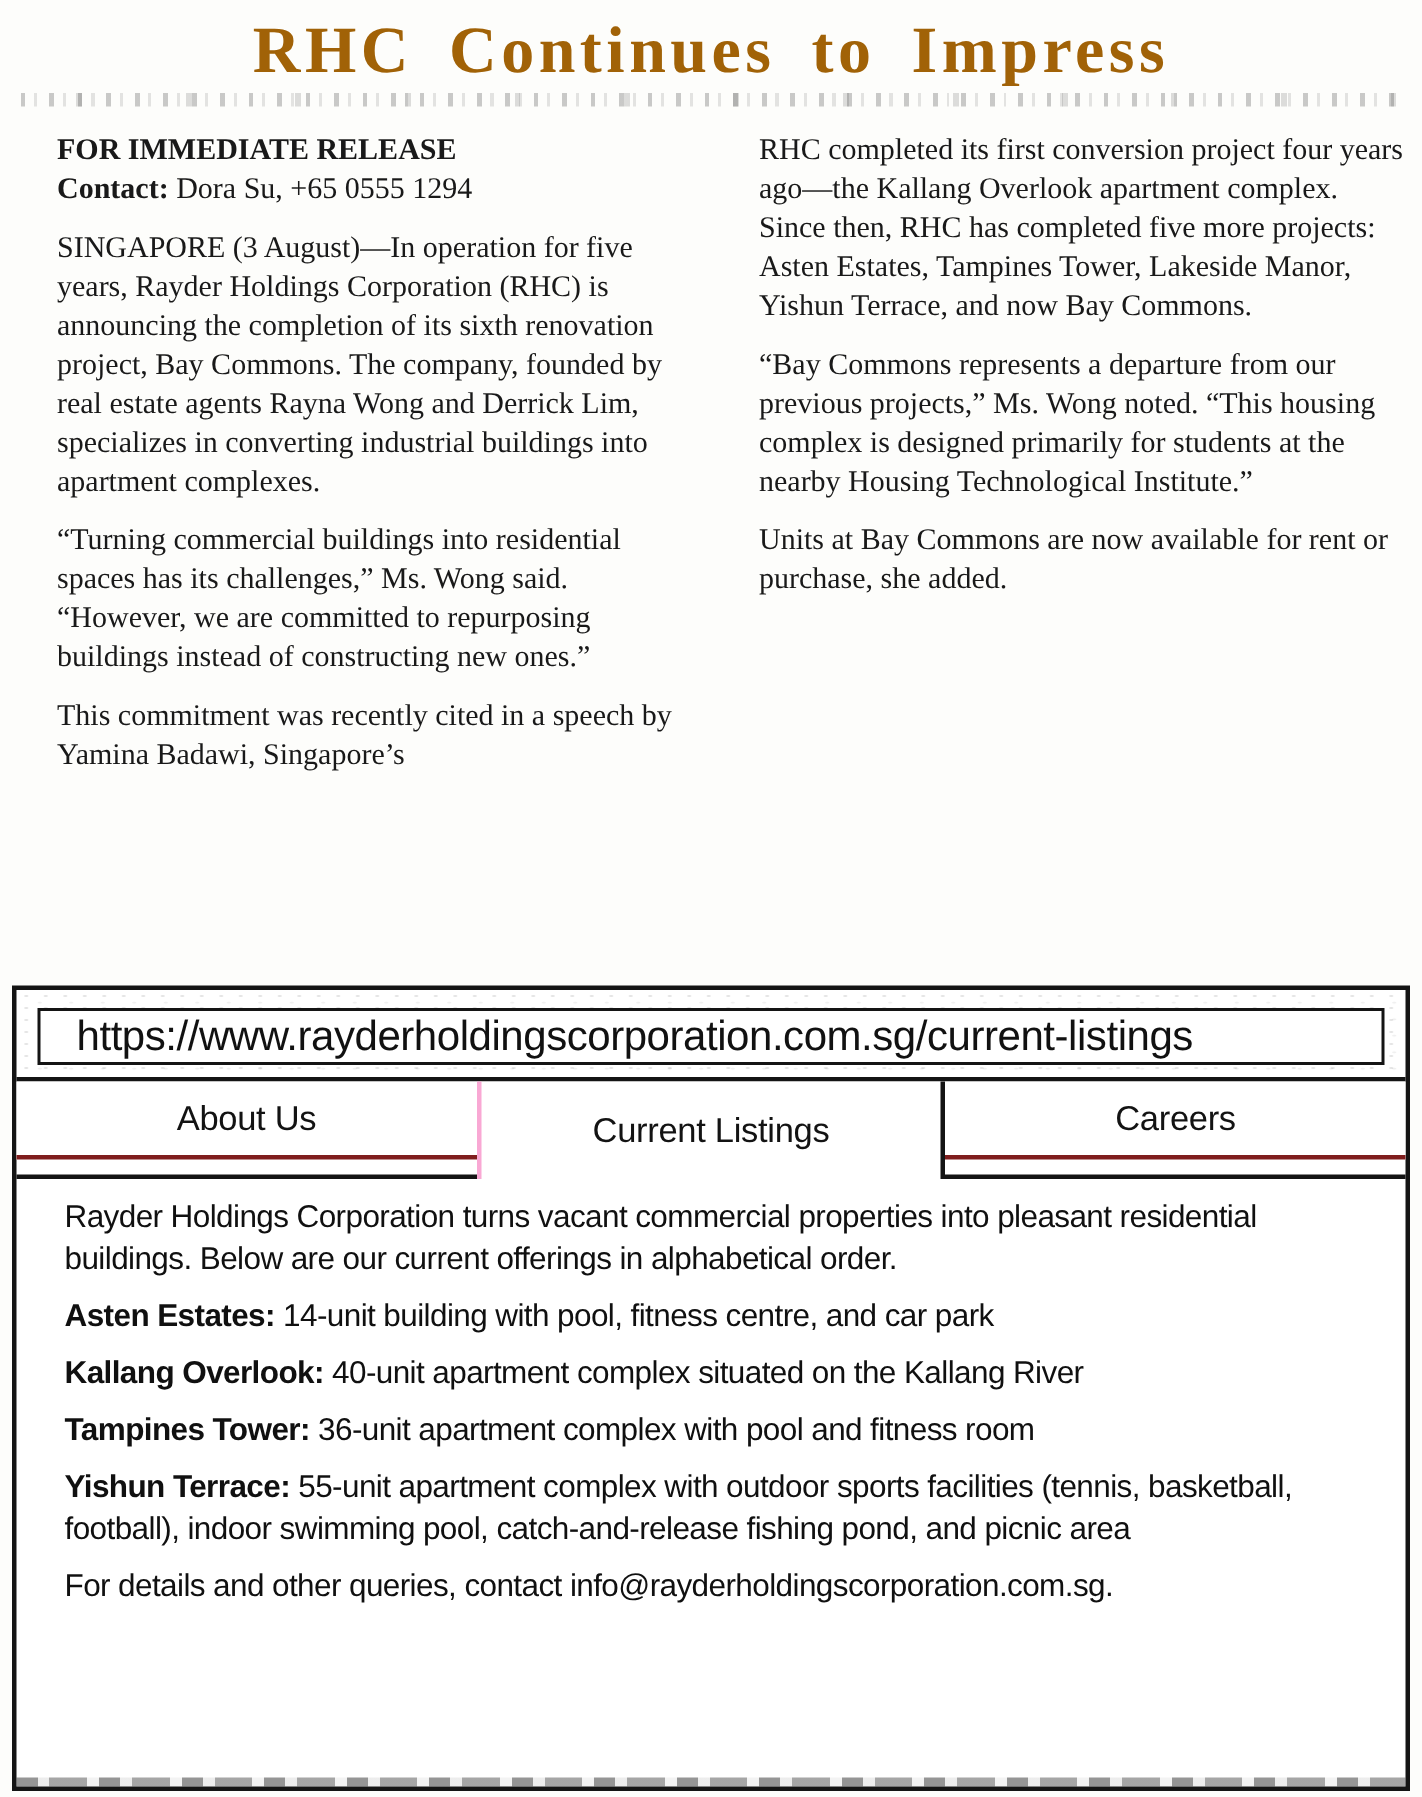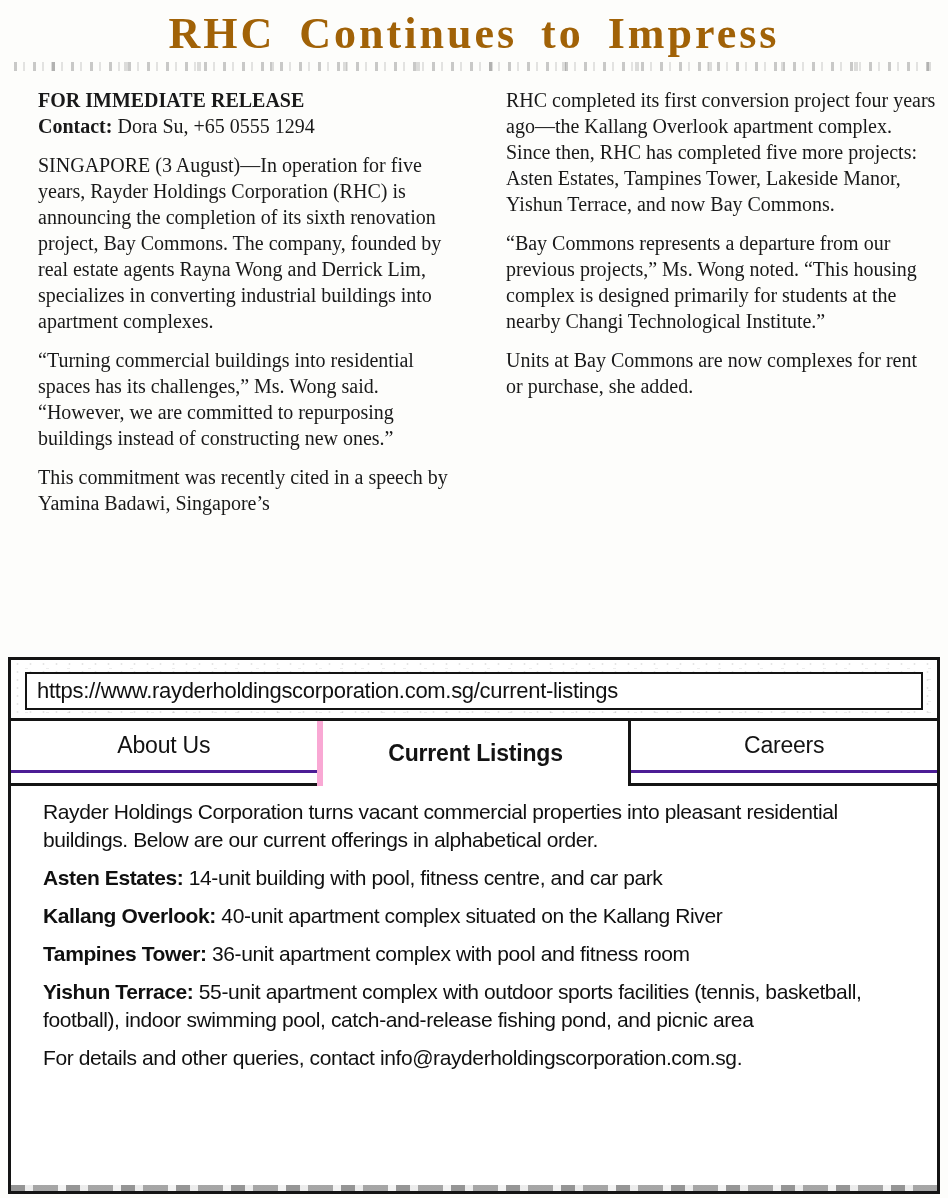--- a/index.html
+++ b/index.html
@@ -48,41 +48,41 @@
     background-image:
       radial-gradient(rgba(0,0,0,0.10) 1px, transparent 1.4px),
       radial-gradient(rgba(0,0,0,0.07) 1px, transparent 1.4px);
     background-size:13px 8px, 21px 11px;
     background-position:0 0, 5px 3px;
   }
   .urlbar {
     box-sizing:border-box; height:38px;
     border:2px solid #141414; background:#fff;
     display:flex; align-items:center;
-    padding:0 10px;
-    font-size:22px; letter-spacing:-0.3px; color:#111;
+    padding:0 24px;
+    font-size:28px; letter-spacing:-0.3px; color:#111;
   }
   .tabrow {
     display:flex; align-items:flex-start;
     border-top:3px solid #141414;
     height:62px;
   }
   .tab {
     flex:1; box-sizing:border-box; height:52px;
-    border-bottom:3px solid #4c1d95; border-right:3px solid #141414;
+    border-bottom:3px solid #7f1d1d; border-right:3px solid #141414;
     display:flex; align-items:center; justify-content:center;
     font-size:23px; letter-spacing:-0.2px; color:#131313;
     background:#fff; cursor:default;
   }
   .tab:last-child { border-right:none; }
   .tab.active {
     height:65px; border-bottom:none;
-    border-left:6px solid #f9a8d4; margin-left:-3px;
+    border-left:3px solid #f9a8d4; margin-left:-3px;
     position:relative; z-index:2;
-    font-weight:700;
+    font-weight:400;
   }
   .content {
     border-top:3px solid #141414;
     padding:12px 32px 6px;
     font-size:21px; line-height:28px; letter-spacing:-0.4px; color:#101010;
   }
   .content p { margin:0 0 10px; }
   .content strong { letter-spacing:-0.4px; }
   .bottom-noise {
     position:absolute; left:0; right:0; bottom:0; height:6px;
@@ -100,22 +100,22 @@
   <div class="article">
     <div class="col">
       <p class="bold" style="margin-bottom:0;">FOR IMMEDIATE RELEASE</p>
       <p><strong>Contact:</strong> <span>Dora Su, +65 0555 1294</span></p>
       <p>SINGAPORE (3 August)—In operation for five years, Rayder Holdings Corporation (RHC) is announcing the completion of its sixth renovation project, Bay Commons. The company, founded by real estate agents Rayna Wong and Derrick Lim, specializes in converting industrial buildings into apartment complexes.</p>
       <p>“Turning commercial buildings into residential spaces has its challenges,” Ms. Wong said. “However, we are committed to repurposing buildings instead of constructing new ones.”</p>
       <p>This commitment was recently cited in a speech by Yamina Badawi, Singapore’s</p>
     </div>
     <div class="col">
       <p>RHC completed its first conversion project four years ago—the Kallang Overlook apartment complex. Since then, RHC has completed five more projects: Asten Estates, Tampines Tower, Lakeside Manor, Yishun Terrace, and now Bay Commons.</p>
-      <p>“Bay Commons represents a departure from our previous projects,” Ms. Wong noted. “This housing complex is designed primarily for students at the nearby Changi Technological Institute.”</p>
-      <p>Units at Bay Commons are now complexes for rent or purchase, she added.</p>
+      <p>“Bay Commons represents a departure from our previous projects,” Ms. Wong noted. “This housing complex is designed primarily for students at the nearby Housing Technological Institute.”</p>
+      <p>Units at Bay Commons are now available for rent or purchase, she added.</p>
     </div>
   </div>
 
   <div class="browser">
     <div class="urlbar-wrap">
       <div class="urlbar">https://www.rayderholdingscorporation.com.sg/current-listings</div>
     </div>
     <div class="tabrow">
       <div class="tab">About Us</div>
       <div class="tab active">Current Listings</div>

